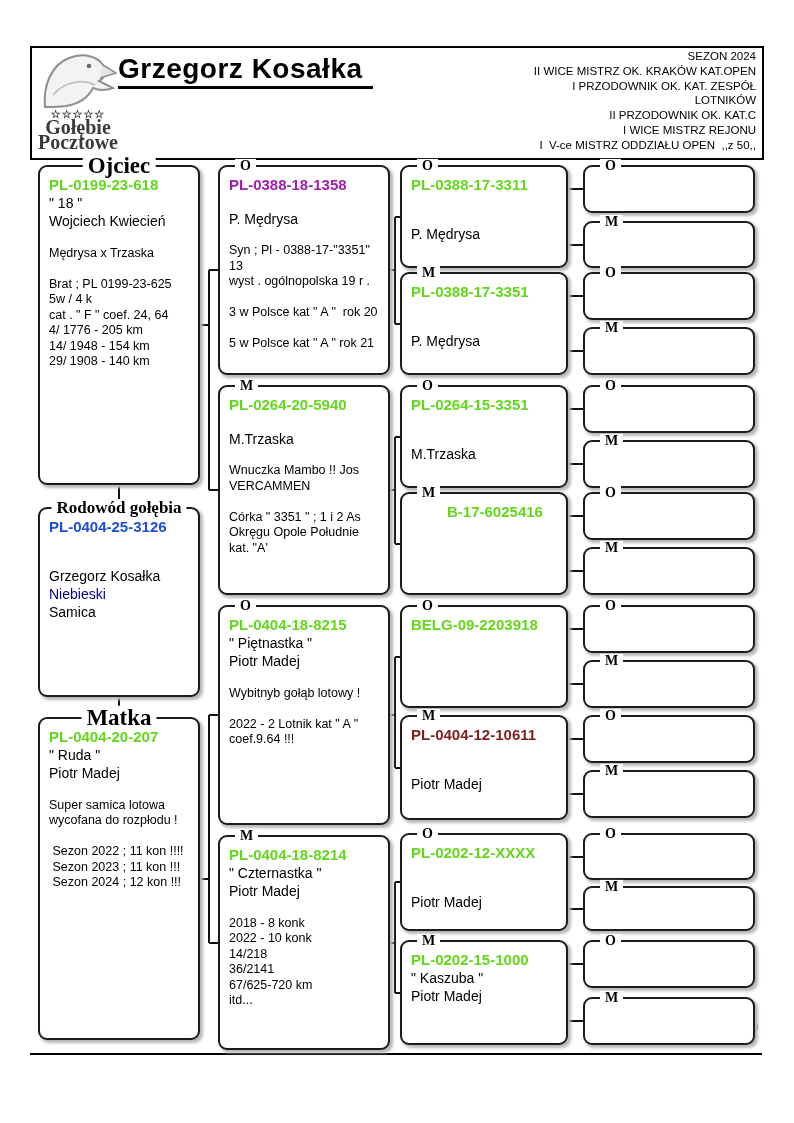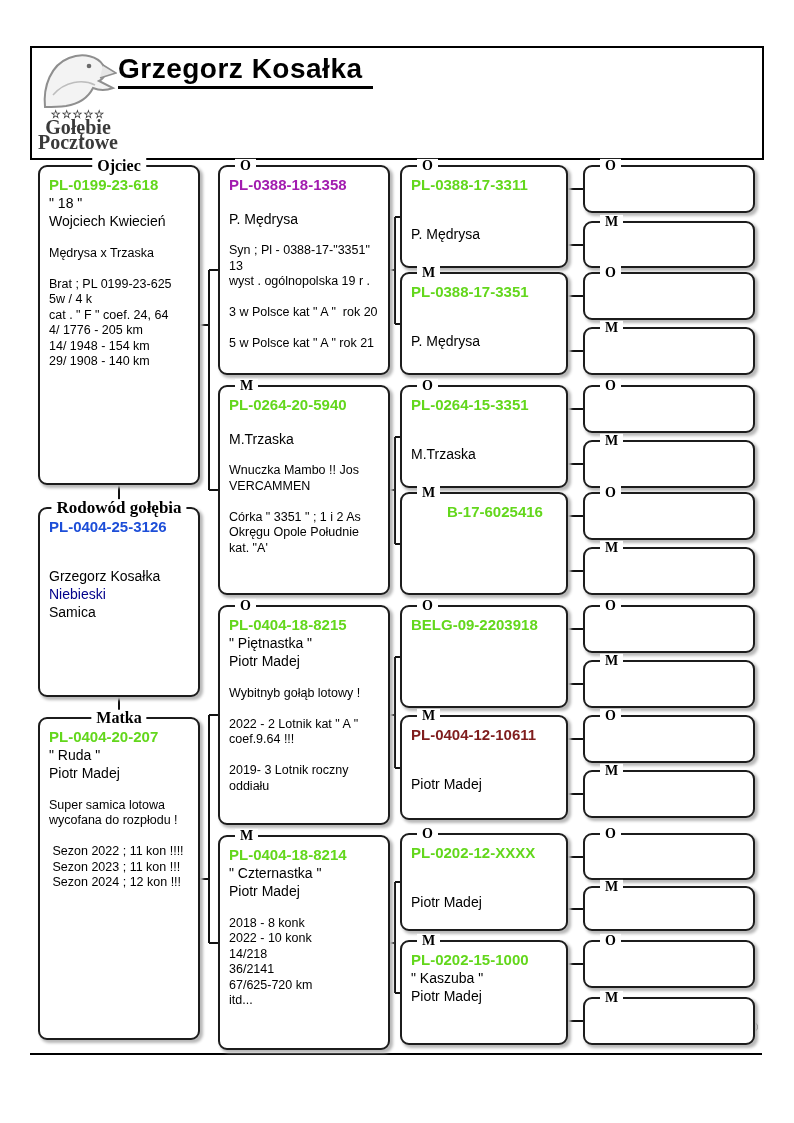--- a/index.html
+++ b/index.html
@@ -28,21 +28,21 @@
   .ped-box {
     position:absolute; box-sizing:border-box; z-index:1;
     background:#fff; border:2px solid #1c1c1c; border-radius:9px;
     box-shadow:2.5px 2.5px 3px #b8b8b8;
     padding:8px 6px 4px 9px;
   }
   .legend {
     position:absolute; top:0; background:#fff; padding:0 5px; line-height:1;
     font-family:"Liberation Serif", serif; font-weight:bold; white-space:nowrap;
   }
-  .legend.center { left:50%; transform:translate(-50%,-58%); font-size:16px; }
+  .legend.center { left:50%; transform:translate(-50%,-58%); font-size:23px; }
   .legend.center.small { font-size:17px; }
   .legend.sex { left:15px; transform:translateY(-58%); font-size:14px; }
   .ring { font-weight:bold; font-size:15px; line-height:19px; white-space:nowrap; }
   .line { font-size:12.5px; line-height:15.5px; min-height:15.5px; white-space:pre-wrap; }
   .line.lg { font-size:14px; line-height:18px; min-height:18px; }
 
   .conn { position:absolute; background:#111; z-index:0; }
 
   
   .footer-rule { position:absolute; left:30px; top:1053px; width:732px; height:2px; background:#000; }
@@ -63,20 +63,29 @@
       <path d="M14 44 C26 30 44 28 56 34" fill="none" stroke="#bdbdbd" stroke-width="1.5"></path>
     </svg>
     <div class="stars">☆☆☆☆☆</div>
     <div class="brand">Gołębie</div>
     <div class="brand">Pocztowe</div>
   </div>
 
   <div class="owner-name">Grzegorz Kosałka</div>
 
 
+  <div class="achievements">
+      <div class="ach-line">SEZON 2024</div>
+      <div class="ach-line">II WICE MISTRZ OK. KRAKÓW KAT.OPEN</div>
+      <div class="ach-line">I PRZODOWNIK OK. KAT. ZESPÓŁ</div>
+      <div class="ach-line">LOTNIKÓW</div>
+      <div class="ach-line">II PRZODOWNIK OK. KAT.C</div>
+      <div class="ach-line">I WICE MISTRZ REJONU</div>
+      <div class="ach-line">I  V-ce MISTRZ ODDZIAŁU OPEN  ,,z 50,,</div>
+    </div>
 
   <div class="footer-rule"></div>
   <div class="footer-text">Hodowla 2000 v4 ©</div>
 <div class="ped-box" style="left: 38px; top: 165px; width: 162px; height: 320px;">
       <span class="legend center">Ojciec</span>
       <div class="ring" style="color: rgb(99, 215, 28);">PL-0199-23-618</div>
       <div class="line lg">" 18 "</div>
       <div class="line lg">Wojciech Kwiecień</div>
       <div class="line"></div>
       <div class="line">Mędrysa x Trzaska</div>
@@ -140,21 +149,20 @@
       <span class="legend sex">O</span>
       <div class="ring" style="color: rgb(99, 215, 28);">PL-0404-18-8215</div>
       <div class="line lg">" Piętnastka "</div>
       <div class="line lg">Piotr Madej</div>
       <div class="line"></div>
       <div class="line">Wybitnyb gołąb lotowy !</div>
       <div class="line"></div>
       <div class="line">2022 - 2 Lotnik kat " A "</div>
       <div class="line">coef.9.64 !!!</div>
       <div class="line"></div>
-      <div class="line">2019- 3 Lotnik roczny oddiału</div>
     </div>
     <div class="ped-box" style="left: 218px; top: 835px; width: 172px; height: 215px;">
       <span class="legend sex">M</span>
       <div class="ring" style="color: rgb(99, 215, 28);">PL-0404-18-8214</div>
       <div class="line lg">" Czternastka "</div>
       <div class="line lg">Piotr Madej</div>
       <div class="line"></div>
       <div class="line">2018 - 8 konk</div>
       <div class="line">2022 - 10 konk</div>
       <div class="line">14/218</div>

